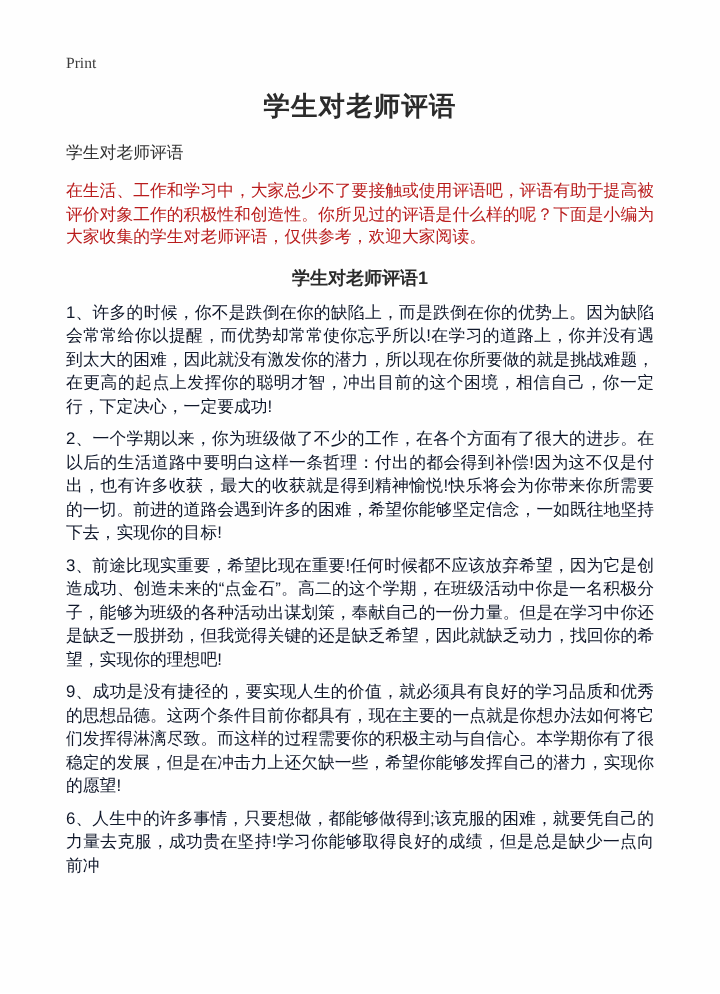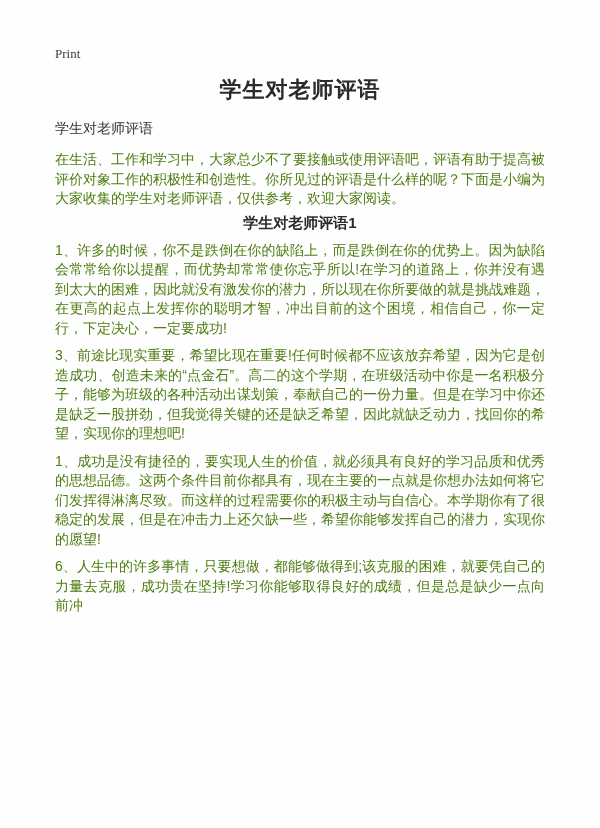--- a/index.html
+++ b/index.html
@@ -38,55 +38,56 @@
   .doc-subtitle {
     font-size: 14px;
     line-height: 17px;
     color: #333333;
     margin-bottom: 13px;
   }
   .intro {
     font-size: 14px;
     line-height: 19.5px;
     text-align: justify;
-    color: #4d7c0f;
-    margin-bottom: 4px;
+    color: #b91c1c;
+    margin-bottom: 15px;
   }
   .section-heading {
     font-size: 15px;
     line-height: 19px;
     font-weight: bold;
     color: #2b2b2b;
     margin-bottom: 9px;
     text-align: center;
   }
   .para {
     font-size: 14px;
     line-height: 19.5px;
     text-align: justify;
-    color: #4d7c0f;
+    color: #0f172a;
     margin-bottom: 8px;
   }
 </style>
 </head>
 <body>
 
 <div class="page">
   <span class="print-label">Print</span>
 
   <h1 class="doc-title">学生对老师评语</h1>
 
   <div class="doc-subtitle">学生对老师评语</div>
 
   <p class="intro">在生活、工作和学习中，大家总少不了要接触或使用评语吧，评语有助于提高被评价对象工作的积极性和创造性。你所见过的评语是什么样的呢？下面是小编为大家收集的学生对老师评语，仅供参考，欢迎大家阅读。</p>
 
   <h2 class="section-heading">学生对老师评语1</h2>
 
   <p class="para">1、许多的时候，你不是跌倒在你的缺陷上，而是跌倒在你的优势上。因为缺陷会常常给你以提醒，而优势却常常使你忘乎所以!在学习的道路上，你并没有遇到太大的困难，因此就没有激发你的潜力，所以现在你所要做的就是挑战难题，在更高的起点上发挥你的聪明才智，冲出目前的这个困境，相信自己，你一定行，下定决心，一定要成功!</p>
 
+  <p class="para">2、一个学期以来，你为班级做了不少的工作，在各个方面有了很大的进步。在以后的生活道路中要明白这样一条哲理：付出的都会得到补偿!因为这不仅是付出，也有许多收获，最大的收获就是得到精神愉悦!快乐将会为你带来你所需要的一切。前进的道路会遇到许多的困难，希望你能够坚定信念，一如既往地坚持下去，实现你的目标!</p>
 
   <p class="para">3、前途比现实重要，希望比现在重要!任何时候都不应该放弃希望，因为它是创造成功、创造未来的“点金石”。高二的这个学期，在班级活动中你是一名积极分子，能够为班级的各种活动出谋划策，奉献自己的一份力量。但是在学习中你还是缺乏一股拼劲，但我觉得关键的还是缺乏希望，因此就缺乏动力，找回你的希望，实现你的理想吧!</p>
 
-  <p class="para">1、成功是没有捷径的，要实现人生的价值，就必须具有良好的学习品质和优秀的思想品德。这两个条件目前你都具有，现在主要的一点就是你想办法如何将它们发挥得淋漓尽致。而这样的过程需要你的积极主动与自信心。本学期你有了很稳定的发展，但是在冲击力上还欠缺一些，希望你能够发挥自己的潜力，实现你的愿望!</p>
+  <p class="para">9、成功是没有捷径的，要实现人生的价值，就必须具有良好的学习品质和优秀的思想品德。这两个条件目前你都具有，现在主要的一点就是你想办法如何将它们发挥得淋漓尽致。而这样的过程需要你的积极主动与自信心。本学期你有了很稳定的发展，但是在冲击力上还欠缺一些，希望你能够发挥自己的潜力，实现你的愿望!</p>
 
 
   <p class="para">6、人生中的许多事情，只要想做，都能够做得到;该克服的困难，就要凭自己的力量去克服，成功贵在坚持!学习你能够取得良好的成绩，但是总是缺少一点向前冲</p>
 </div>
 
 </body></html>

